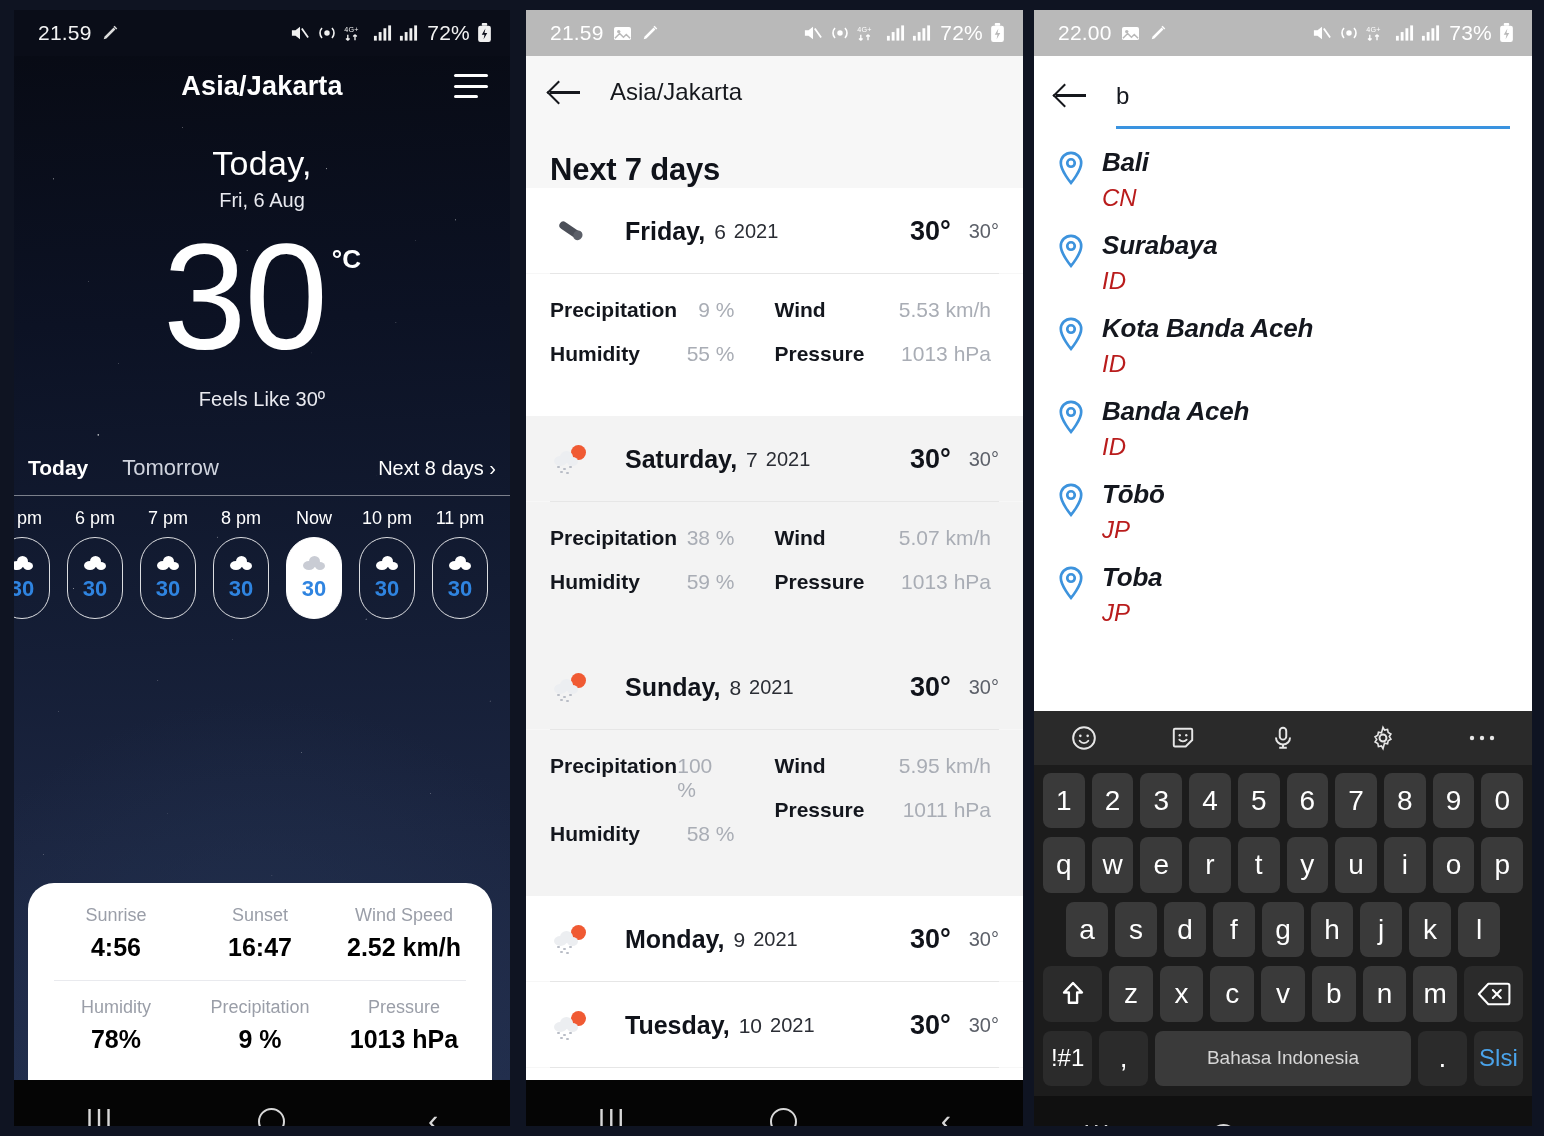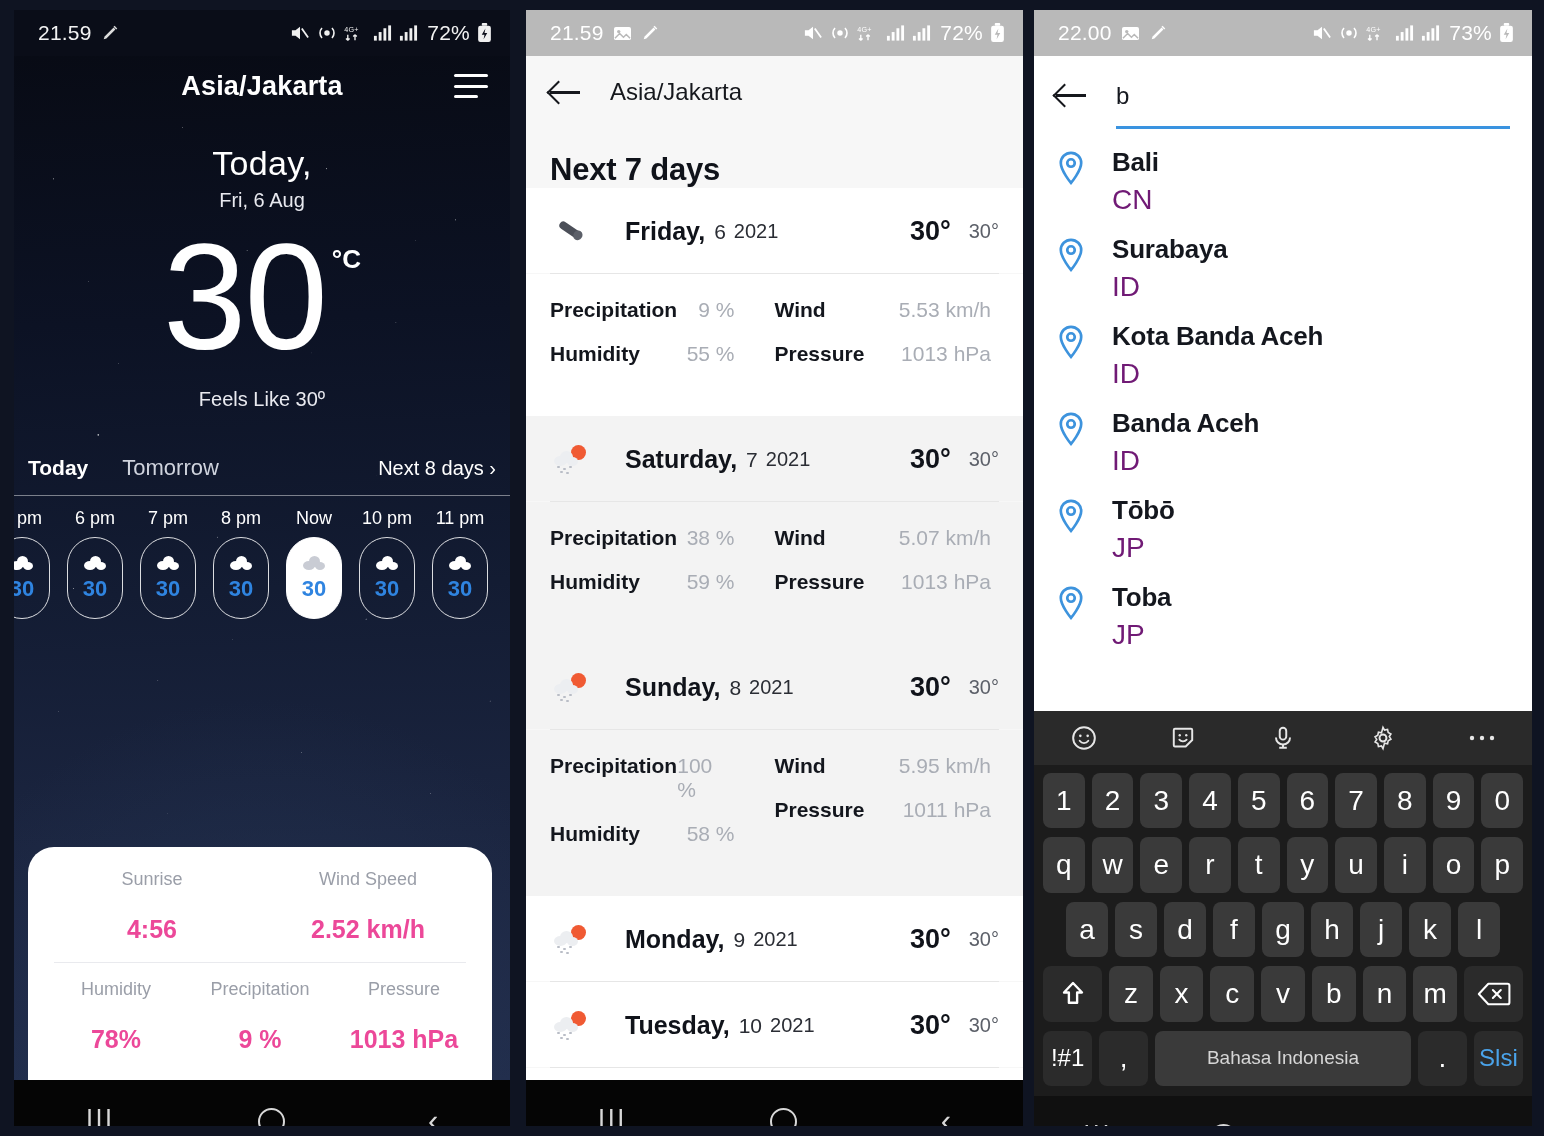--- a/index.html
+++ b/index.html
@@ -119,21 +119,21 @@
   .ico-cloud i:nth-child(3){ left:12px;bottom:0; width:10px; height:8px; }
   .ico-cloud.gray i { background:#c9ccd4; }
 
   .bottom-card {
     position:absolute; left:14px; right:18px; bottom:0; z-index:3;
     background:#fff; border-radius:26px 26px 0 0; padding:22px 16px 26px;
   }
   .bc-row { display:flex; }
   .bc-cell { flex:1; text-align:center; }
   .bc-label { color:#9a9ea8; font-size:18px; font-weight:400; }
-  .bc-value { color:#ec4899; font-size:25px; font-weight:700; margin-top:25px; }
+  .bc-value { color:#000000; font-size:25px; font-weight:700; margin-top:7px; }
   .bc-divider { height:1px; background:#e9eaee; margin:18px 10px 16px; }
 
   
   .fc-body { background:#f7f7f7; height:1024px; overflow:hidden; }
   .fc-top { display:flex; align-items:center; padding:22px 24px 0; }
   .arrow-back { width:34px; height:26px; position:relative; flex:0 0 34px; }
   .arrow-back::before {
     content:""; position:absolute; left:0; top:12px; width:30px; height:2.6px; background:#16181d;
   }
   .arrow-back::after {
@@ -187,23 +187,23 @@
   }
 
   
   .srch-area { background:#fff; height:655px; }
   .srch-top { display:flex; align-items:flex-start; padding:26px 22px 0; }
   .srch-field { flex:1; margin-left:26px; }
   .srch-input { color:#15181f; font-size:24px; padding-bottom:16px; min-height:34px; }
   .srch-underline { height:2.6px; background:#3a93e0; }
   .res-row { display:flex; align-items:flex-start; padding:18px 22px 0; }
   .pin { width:34px; flex:0 0 34px; margin-top:4px; }
-  .res-txt { margin-left:22px; }
+  .res-txt { margin-left:12px;font-style:italic; }
   .res-city { color:#14171e; font-size:26px; font-weight:800; letter-spacing:-.2px; }
-  .res-cc { color:#701a75; font-size:28px; margin-top:6px; font-weight:400; }
+  .res-cc { color:#b91c1c; font-size:24px; margin-top:6px; font-weight:400; }
 
   .kb { background:#1c1c1c; height:385px; display:flex; flex-direction:column; }
   .kb-tools { height:54px; display:flex; align-items:center; background:#2a2a2a; }
   .kb-tool { flex:1; display:flex; align-items:center; justify-content:center; color:#e6e6e6; }
   .kb-rows { flex:1; padding:8px 4px 10px; display:flex; flex-direction:column; gap:9px; }
   .kb-row { flex:1; display:flex; gap:7px; padding:0 5px; }
   .key {
     flex:1; background:#3a3a3a; border-radius:8px; display:flex; align-items:center; justify-content:center;
     color:#fff; font-size:28px; font-weight:400;
   }
@@ -394,20 +394,24 @@
             <div class="hour-temp">30</div>
           </div>
         </div>
       </div>
 
       <div class="bottom-card">
         <div class="bc-row">
           <div class="bc-cell">
             <div class="bc-label">Sunrise</div>
             <div class="bc-value">4:56</div>
+          </div>
+          <div class="bc-cell">
+            <div class="bc-label">Sunset</div>
+            <div class="bc-value">16:47</div>
           </div>
           <div class="bc-cell">
             <div class="bc-label">Wind Speed</div>
             <div class="bc-value">2.52 km/h</div>
           </div>
         </div>
         <div class="bc-divider"></div>
         <div class="bc-row">
           <div class="bc-cell">
             <div class="bc-label">Humidity</div>

